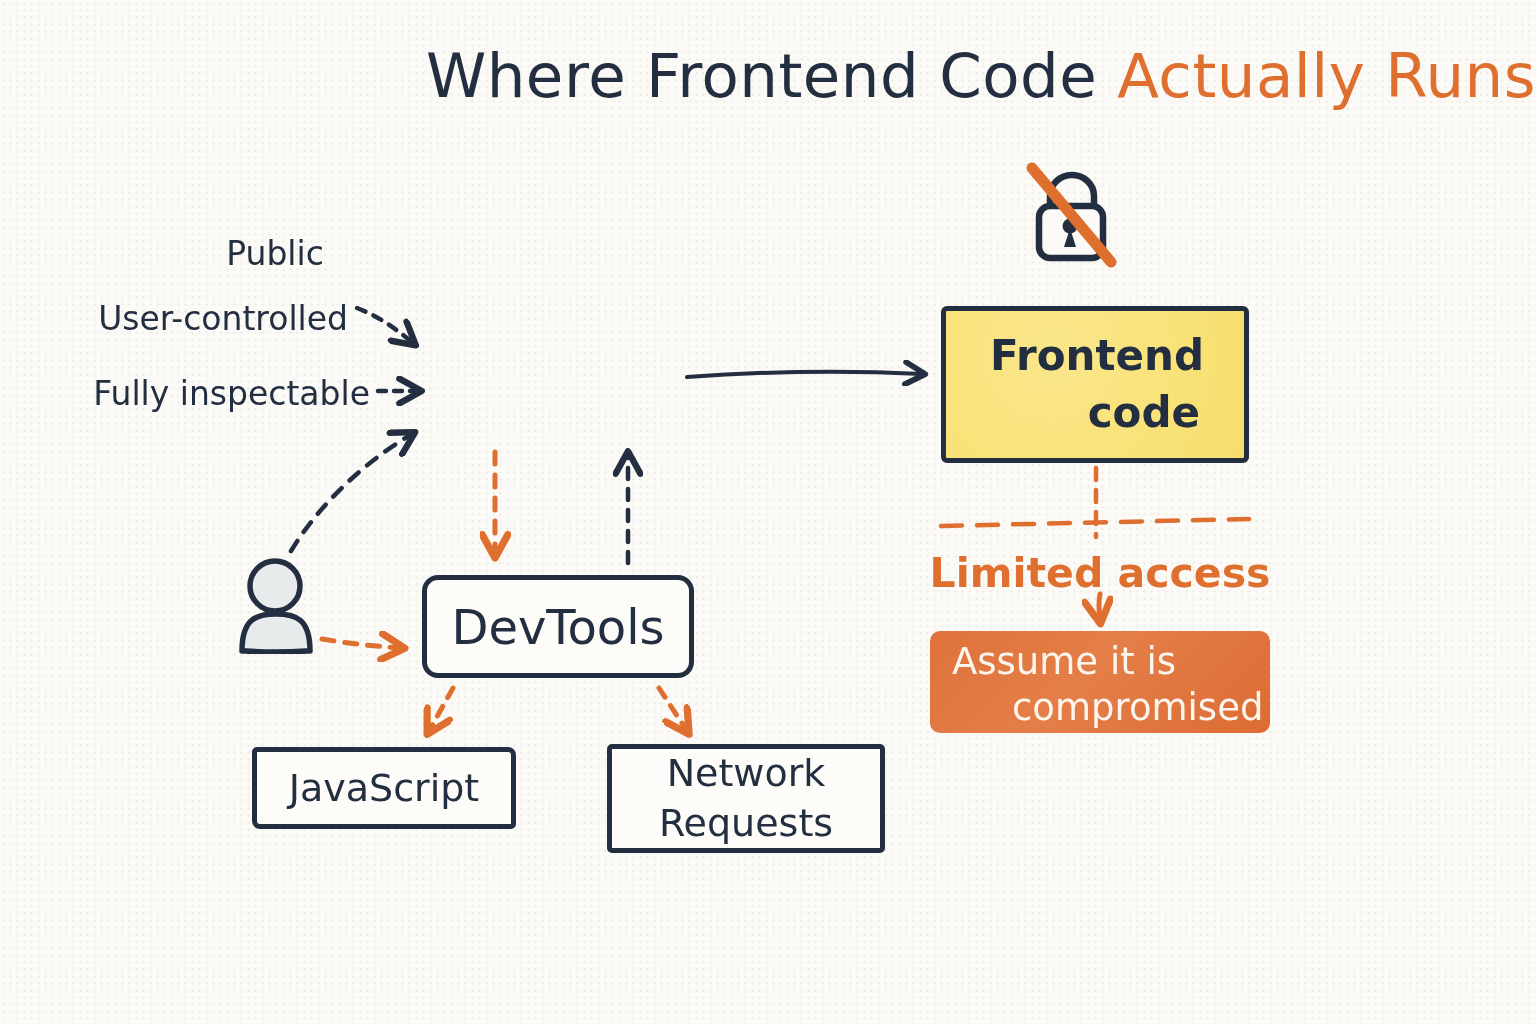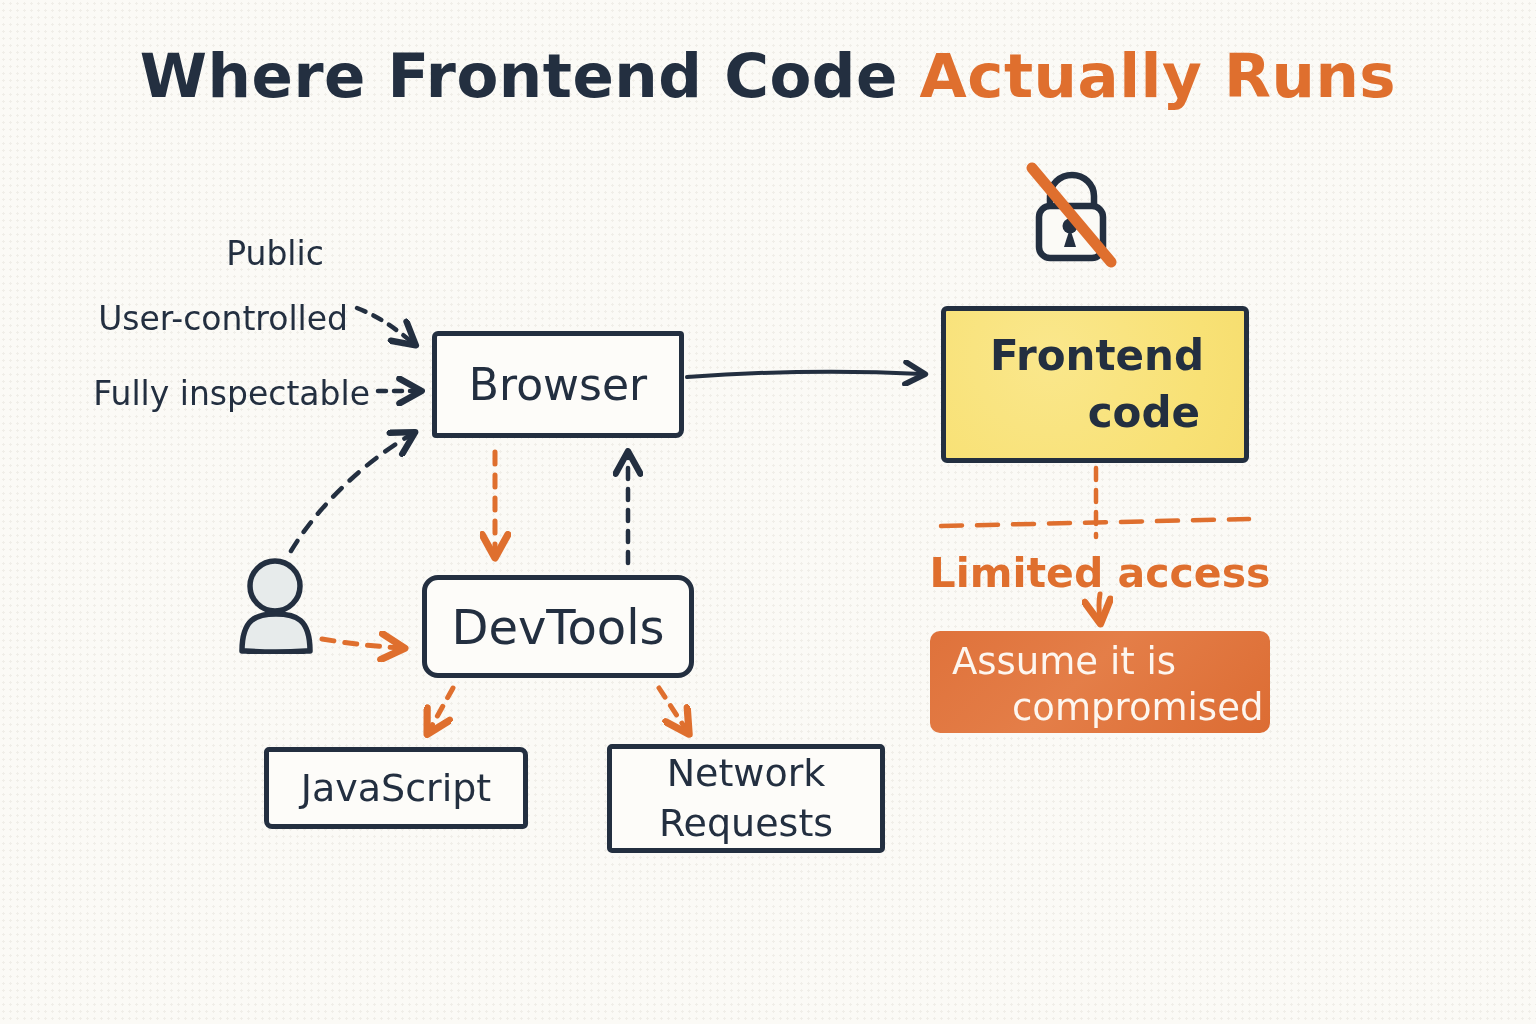--- a/index.html
+++ b/index.html
@@ -20,22 +20,22 @@
   .abs { position: absolute; }
   svg.overlay {
     position: absolute; left: 0; top: 0;
     width: 1536px; height: 1024px;
     pointer-events: none;
   }
 
   
   .title {
     position: absolute; left: 0; top: 40px; width: 100%;
-    text-align: center;
-    font-size: 61px; font-weight: 700; letter-spacing: 0.5px;
+    text-align: right;
+    font-size: 61px; font-weight: 400; letter-spacing: 0.5px;
     color: #232f40;
     margin: 0;
   }
   .title .accent { color: #df6f2e; }
 
   
   .badge-label {
     position: absolute; left: 1124px; top: 184px;
     font-size: 40px; font-weight: 600; white-space: nowrap;
     color: #232f40;
@@ -78,21 +78,20 @@
   .node-frontend .wrap-label { width: 210px; }
   .node-devtools {
     left: 422px; top: 575px; width: 272px; height: 103px;
     font-size: 48px;
     border-radius: 16px;
   }
   .node-javascript {
     left: 252px; top: 747px; width: 264px; height: 82px;
     font-size: 38px;
     border-radius: 5px 8px 5px 8px;
-    margin-left: 12px;
   }
   .node-network {
     left: 607px; top: 744px; width: 278px; height: 109px;
     font-size: 38px; line-height: 1.3;
     border-radius: 5px;
   }
   .node-network .wrap-label { width: 210px; }
 
   
   .limited-access {
@@ -164,23 +163,20 @@
 
   <div class="note note-public">Public</div>
   <div class="note note-user">User-controlled</div>
   <div class="note note-inspect">Fully inspectable</div>
 
   <svg class="abs" style="left:233px; top:556px;" width="90" height="98" viewBox="0 0 90 98">
     <circle cx="42" cy="30" r="25" fill="#e7ebeb" stroke="#232f40" stroke-width="5.5"></circle>
     <path d="M 9 95 C 9 63 23 58 43 58 C 63 58 77 63 77 95 L 73 95 Q 43 97 13 95 Z" fill="#e7ebeb" stroke="#232f40" stroke-width="5.5" stroke-linejoin="round"></path>
   </svg>
 
-  <div class="node node-browser">
-    <span>Browser</span>
-  </div>
 
   <div class="node node-frontend">
     <span class="wrap-label">Frontend code</span>
   </div>
 
   <div class="node node-devtools">
     <span>DevTools</span>
   </div>
 
   <div class="node node-javascript">

